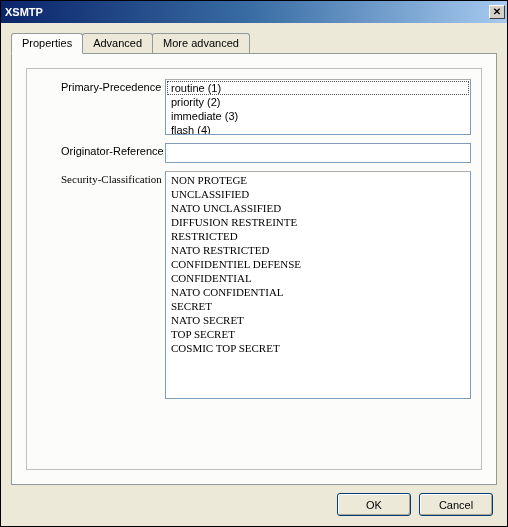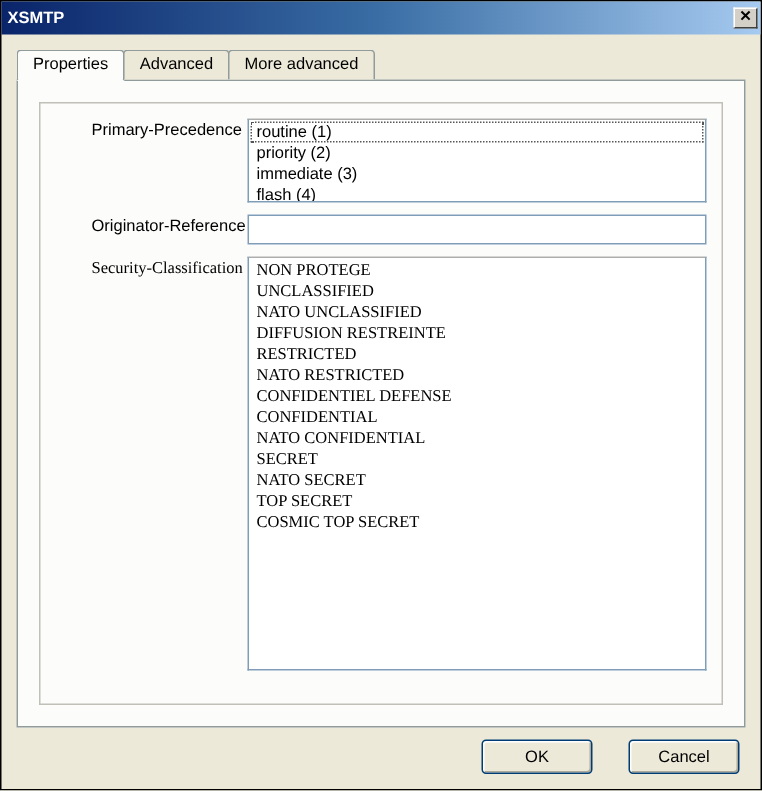--- a/index.html
+++ b/index.html
@@ -100,21 +100,21 @@
   }
   .control { flex: 1; }
   .listbox {
     background: #fff;
     border: 1px solid #7f9db9;
     border-top-color: #adadad;
     overflow: hidden;
     padding: 1px;
   }
   .listbox.precedence { height: 56px; }
-  .listbox.classification { height: 276px; }
+  .listbox.classification { height: 228px; }
   .list-item {
     padding: 1px 4px 1px 4px;
     white-space: nowrap;
     cursor: default;
     color: #000;
   }
   .list-item.selected {
     border: 1px dotted #555;
     padding: 0 3px 0 3px;
   }
@@ -122,21 +122,21 @@
     width: 100%;
     height: 20px;
     border: 1px solid #7f9db9;
     background: #fff;
     padding: 2px 4px;
     font: inherit;
   }
   .button-row {
     display: flex;
     justify-content: flex-end;
-    gap: 24px;
+    gap: 8px;
     padding: 8px 4px 2px 4px;
   }
   .btn {
     min-width: 74px;
     height: 23px;
     background: #ece9d8;
     border: 1px solid #003c74;
     border-radius: 3px;
     font: inherit;
     cursor: default;

